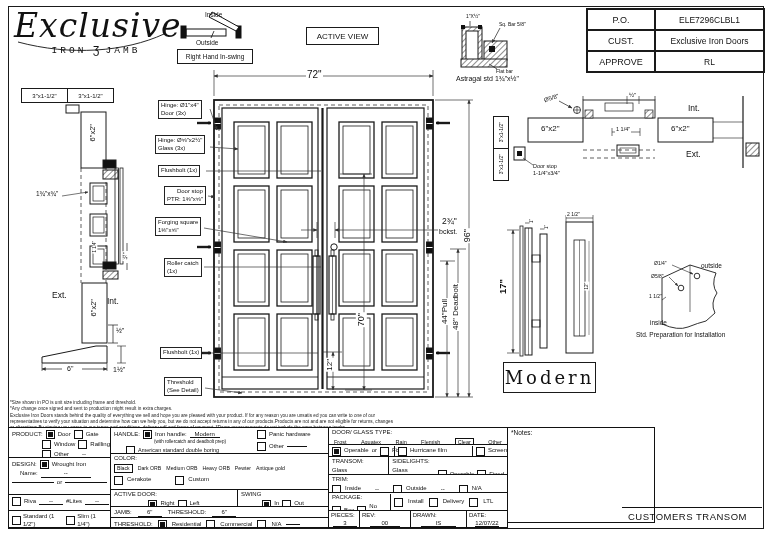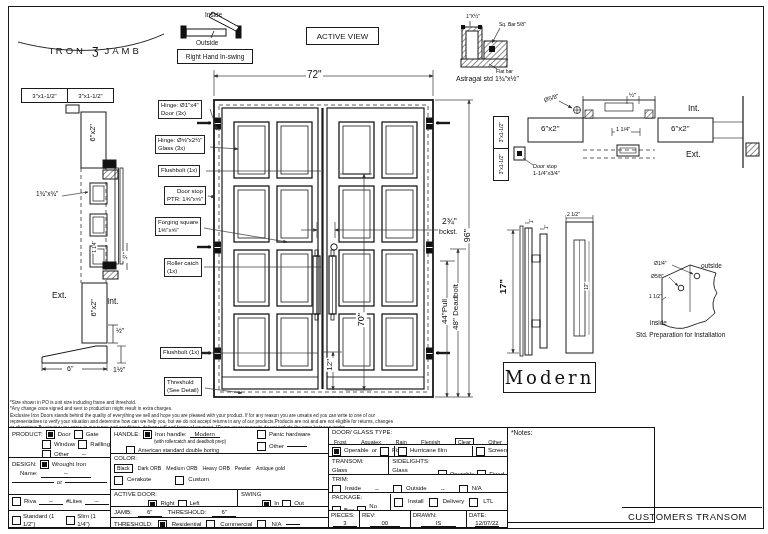--- a/index.html
+++ b/index.html
@@ -6,21 +6,21 @@
   #page{position:relative;width:768px;height:534px;background:#fff;font-family:"Liberation Sans",sans-serif;color:#111;overflow:hidden}
   #frame{position:absolute;left:8px;top:6px;width:754px;height:521px;border:1.5px solid #1a1a1a}
   .t{position:absolute;font-size:6px;line-height:1.2;color:#111;white-space:pre-line}
   .vt{writing-mode:vertical-rl;transform:rotate(180deg);background:#fff;padding:1px 0}
   .wbg{background:#fff;padding:0 1px}
   .co{position:absolute;border:1px solid #222;background:#fff;font-size:6px;line-height:1.25;padding:1px 2px;white-space:pre-line;color:#111}
   .box{position:absolute;border:1.2px solid #1a1a1a;background:#fff;display:flex;align-items:center;justify-content:center}
   svg{position:absolute;left:0;top:0}
   
   .logo-script{position:absolute;left:14px;top:6px;font-family:"DejaVu Serif",serif;font-style:italic;font-size:33px;letter-spacing:1px}
-  .logo-sub{position:absolute;left:30px;top:45px;width:132px;display:flex;justify-content:center;gap:6px;font-size:9.5px;letter-spacing:3px;font-family:Liberation Sans, sans-serif}
+  .logo-sub{position:absolute;left:30px;top:45px;width:132px;display:flex;justify-content:center;gap:6px;font-size:9.5px;letter-spacing:3px;font-family:Liberation Mono, monospace}
   .logo-sub .orn{font-size:12px;letter-spacing:0;margin-top:-2px}
   
   .po{position:absolute;left:586px;top:8px;width:177px;height:63px;display:grid;grid-template-columns:68px 1fr;grid-template-rows:1fr 1fr 1fr;border:1.2px solid #1a1a1a}
   .po>div{border:0.7px solid #1a1a1a;display:flex;align-items:center;justify-content:center;font-size:9px}
   .po .v{font-size:8.5px}
   
   .cell{position:absolute;border:1px solid #111;box-sizing:border-box;background:#fff;font-size:6px;line-height:1.3;padding:1px 3px;overflow:hidden}
   .frow{display:flex;align-items:center;gap:3px;margin-top:1px}
   .cb{width:7px;height:7px;border:1px solid #111;display:inline-block;position:relative;flex:none;background:#fff}
   .cb.checked::after{content:"";position:absolute;left:1px;top:1px;right:1px;bottom:1px;background:#111}
@@ -264,20 +264,21 @@
     <path d="M716,273 q-5,12 1,20 q-7,10 -2,20 l-9,8"></path>
     <path d="M662,324 q16,7 26,3 q10,-4 18,-6"></path>
     <circle cx="697" cy="276" r="2.8"></circle>
         <circle cx="681" cy="288" r="2.8"></circle>
     <line x1="672" y1="265" x2="693" y2="274" stroke-width="0.6" marker-end="url(#ar)"></line>
     <line x1="669" y1="277" x2="678" y2="286" stroke-width="0.6" marker-end="url(#ar)"></line>
     <line x1="666" y1="297" x2="662" y2="300" stroke-width="0.6"></line>
   </g>
 </svg>
 
+<div class="logo-script">Exclusive</div>
 <div class="logo-sub">
   <span>IRON</span>
   <span class="orn">ʒ</span>
   <span>JAMB</span>
 </div>
 
 <div class="t" style="left:205px;top:11px;font-size:6.5px">Inside</div>
 <div class="t" style="left:196px;top:39px;font-size:6.5px">Outside</div>
 <div class="box" style="left:177px;top:49px;width:74px;height:13px;font-size:6.5px">
       <span>Right Hand In-swing</span>
@@ -285,20 +286,28 @@
 
 <div class="box" style="left:306px;top:27px;width:71px;height:16px;font-size:8px">
       <span>ACTIVE VIEW</span>
     </div>
 
 <div class="t" style="left:466px;top:13px;font-size:5px">1"X½"</div>
 <div class="t" style="left:499px;top:21px;font-size:5px">Sq. Bar 5/8"</div>
 <div class="t" style="left:496px;top:68px;font-size:5px">Flat bar</div>
 <div class="t" style="left:456px;top:75px;font-size:7px">Astragal std 1¾"x½"</div>
 
+<div class="po">
+  <div>P.O.</div>
+  <div class="v">ELE7296CLBL1</div>
+  <div>CUST.</div>
+  <div class="v">Exclusive Iron Doors</div>
+  <div>APPROVE</div>
+  <div class="v">RL</div>
+</div>
 
 <div class="t wbg" style="left:306px;top:69px;font-size:10px">72"</div>
 <div class="t vt" style="left:462px;top:228px;font-size:9px">96"</div>
 <div class="t vt" style="left:356px;top:312px;font-size:9px">70"</div>
 <div class="t vt" style="left:325px;top:358px;font-size:8px">12"</div>
 <div class="t wbg" style="left:441px;top:216px;font-size:8.5px">2¾"</div>
 <div class="t wbg" style="left:438px;top:228px;font-size:7px">bckst.</div>
 <div class="t vt" style="left:440px;top:298px;font-size:8px">44"Pull</div>
 <div class="t vt" style="left:451px;top:283px;font-size:8px">48" Deadbolt</div>
 

